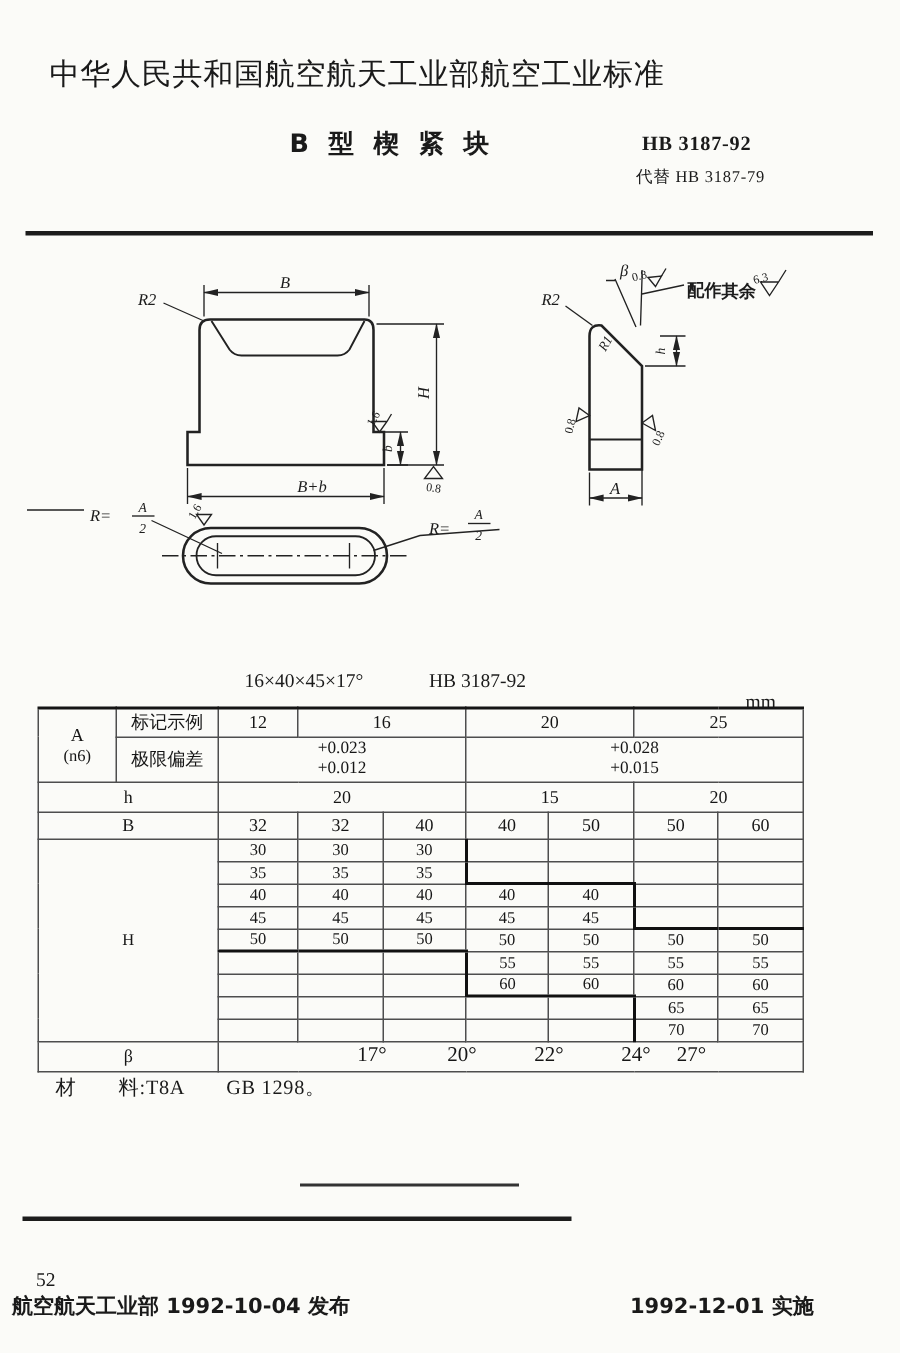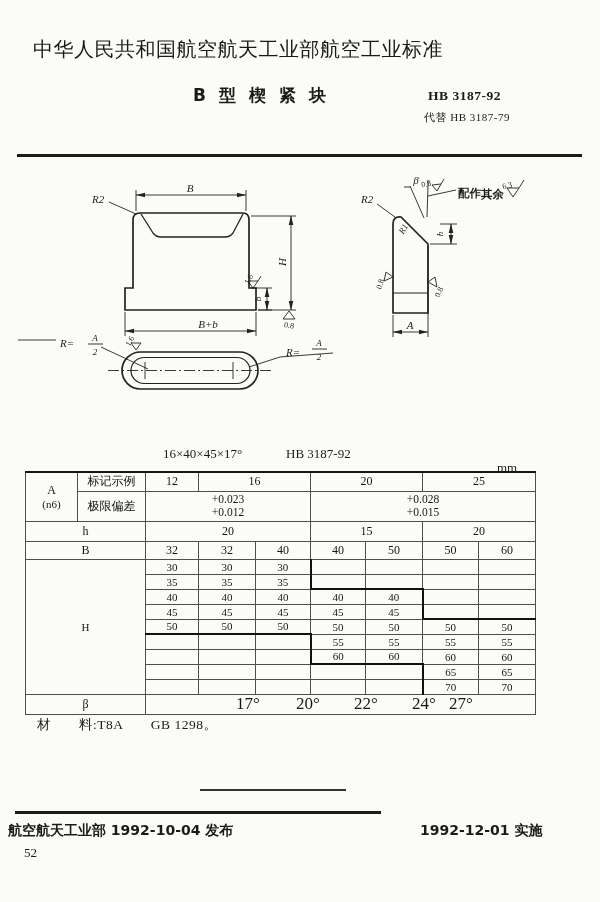--- a/index.html
+++ b/index.html
@@ -50,29 +50,29 @@
   #tbl td{ border:1px solid #4e4e4e; padding:0; overflow:hidden;}
   #tbl{ border:1.5px solid #222; border-top:2.5px solid #151515;}
   #tbl .bt{ border-top:2px solid #111;}
   #tbl .bb{ border-bottom:2px solid #111;}
   #tbl .br{ border-right:2px solid #111;}
   .r1{height:19px;} .r2{height:30px;} .r3{height:20px;} .r4{height:18px;}
   .rh{height:15px; font-size:11px;}
   .rbeta{height:20px;}
   .tolcell div{ line-height:13px; font-size:11.5px;}
   .beta-cell{ position:relative;}
-  .beta-cell span{ position:absolute; top:50%; transform:translate(-50%,-50%); font-size:17px;}
+  .beta-cell span{ position:absolute; top:50%; transform:translate(-50%,-50%); font-size:14px;}
   .asub{ font-size:11px;}
   
   .note{ left:37px; font-size:13.5px; letter-spacing:0.5px;}
   .note1{ top:716px;} .note2{ top:739px;} .note3{ top:762px;}
   .note-rule{ top:789px; left:200px; width:146px; height:1.5px; background:#333;}
   
   .rule-bottom{ top:811px; left:15px; width:366px; height:2.5px;}
-  .foot{ font-family:"DejaVu Sans","Liberation Sans",sans-serif; font-weight:bold; font-size:14px;}
+  .foot{ font-family:"DejaVu Sans","Liberation Sans",sans-serif; font-weight:bold; font-size:14px;margin-top:40px;}
   .foot-pub{ top:822px; left:8px;}
   .foot-imp{ top:822px; left:420px;}
   .page-num{ top:845px; left:24px; font-size:13px;}
 </style>
 </head>
 <body>
 
 <div id="page">
 
   <div class="abs org-line">中华人民共和国航空航天工业部航空工业标准</div>

